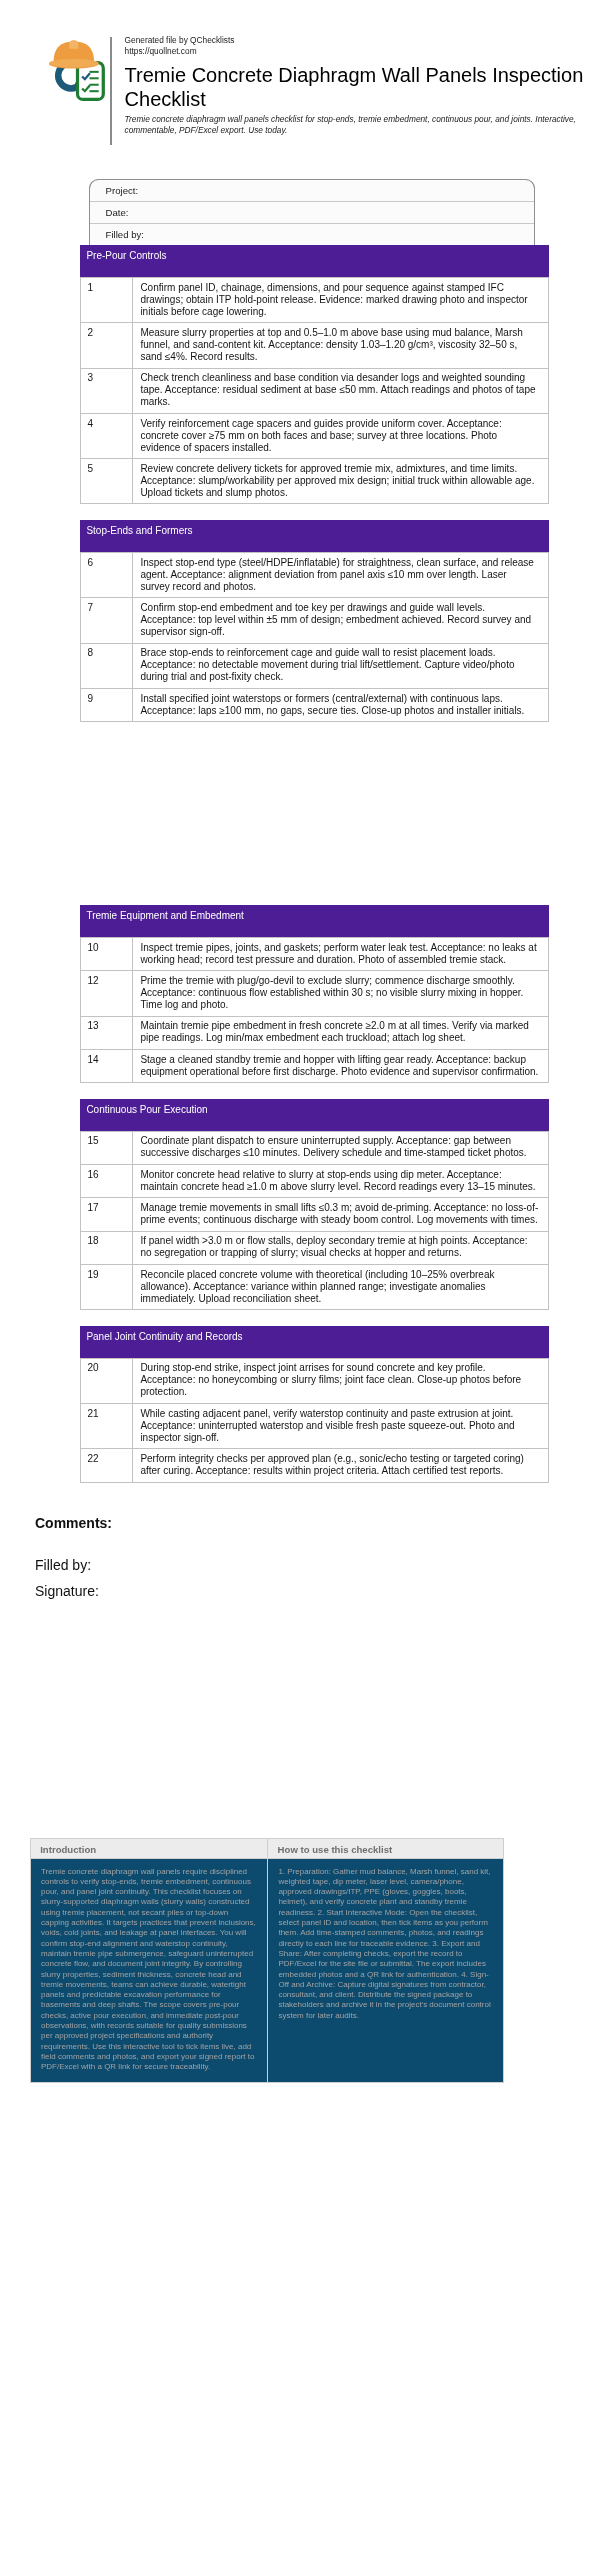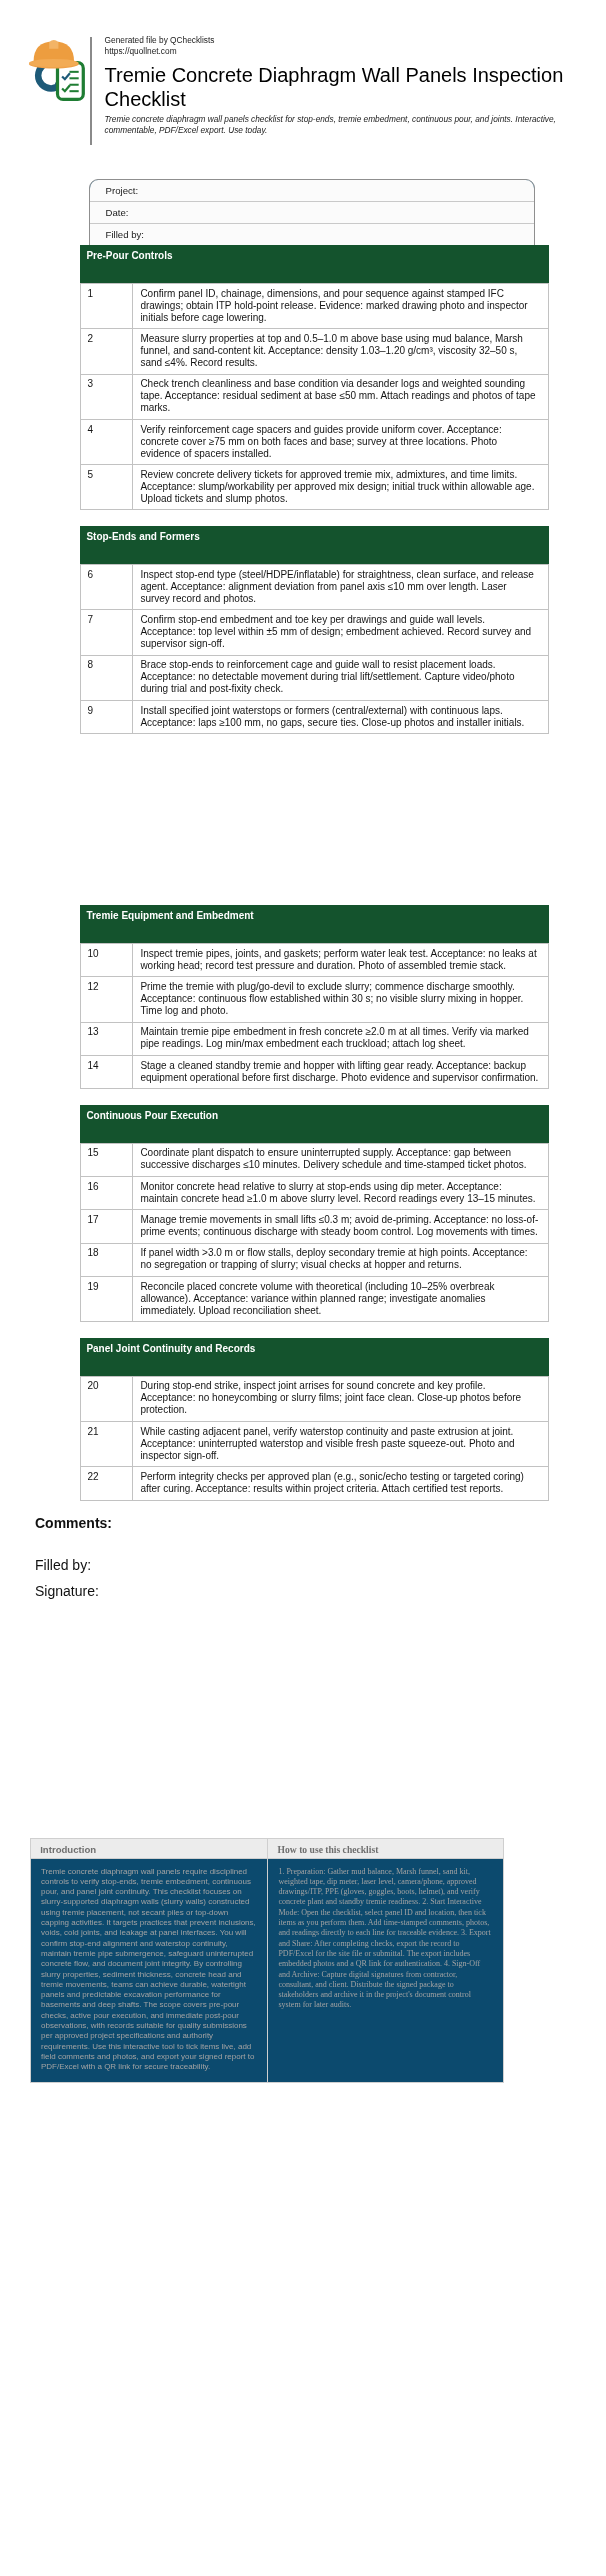--- a/index.html
+++ b/index.html
@@ -1,55 +1,55 @@
 <!DOCTYPE html>
 <html style="font-size:14.7px"><head>
 <meta charset="utf-8">
 <style>
   html,body{margin:0;padding:0;background:#fff;}
   .page{position:relative;width:607px;height:2576px;background:#fff;overflow:hidden;
         font-family:"Liberation Sans", sans-serif;color:#111;}
 
   
-  .doc-header{position:absolute;top:35px;left:28px;display:flex;}
+  .doc-header{position:absolute;top:35px;left:48px;display:flex;}
   .logo{width:59px;height:70px;flex:0 0 59px;margin-right:2.8px;}
   .vrule{width:1.8px;background:#8a8a8a;margin:1.8px 13px 0 0;height:108px;}
   .head-text{width:477px;}
   .gen-line{font-size:8.3px;line-height:11px;color:#1a1a1a;}
   .url-line{font-size:8.3px;line-height:11px;color:#1a1a1a;text-decoration:none;display:block;}
   .doc-title{margin:5.5px 0 3.7px 0;font-size:20px;line-height:24px;font-weight:400;color:#000;}
   .doc-sub{margin:0;font-size:8.3px;line-height:11px;color:#222;font-style:italic;}
 
   
   .meta-box{position:absolute;top:179px;left:89px;width:444px;height:86px;
             border:0.9px solid #8f8f8f;border-radius:9.2px;background:#0c4a6e;overflow:hidden;}
   .meta-row{height:21px;line-height:21px;padding-left:15.6px;font-size:9.6px;color:#1a1a1a;
             border-bottom:0.9px solid #c9c9c9;background:#fbfbfb;}
   .meta-row:last-child{border-bottom:none;}
 
   
   .flow{position:absolute;left:80px;width:469px;}
   .cl{margin-bottom:15.6px;}
-  .bar{height:38px;line-height:21px;background:#14532d;color:#fff;
-       font-size:10px;font-weight:bold;padding-left:6.4px;}
+  .bar{height:32px;line-height:21px;background:#4c1d95;color:#fff;
+       font-size:10px;font-weight:normal;padding-left:6.4px;}
   .tbl{width:100%;border-collapse:collapse;table-layout:fixed;background:#fff;}
   .tbl td{border:0.9px solid #c2c2c2;vertical-align:top;font-size:10px;line-height:12px;color:#141414;}
   td.num{width:41px;padding:3.7px 3.7px 3.7px 6.4px;}
   td.txt{padding:3.7px 9.2px 4.6px 7.3px;}
 
   
   .lbl{position:absolute;left:35px;font-size:14px;color:#111;}
   .lbl.bold{font-weight:bold;}
 
   
   .footer{position:absolute;top:1838px;left:30px;width:474px;display:flex;
           border:0.9px solid #cfcfcf;background:#0c4a6e;min-height:207px;box-sizing:border-box;}
   .fcol{width:50.3%;box-sizing:border-box;display:flex;flex-direction:column;}
   .fcol.left{border-right:0.9px solid #cfcfcf;}
-  .fcol.right{width:49.7%;font-family:Liberation Serif, serif;}
+  .fcol.right{width:49.7%;}
   .fcol-h{background:#ececec;border-bottom:0.9px solid #cfcfcf;padding:4.6px 9.2px 3.7px 9.2px;
           font-size:9.6px;font-weight:bold;color:#6f6f6f;}
   .fcol-b{padding:7.3px 10px 9.2px 10px;font-size:8px;line-height:10.3px;color:#a3a3a3;}
 </style>
 </head>
 <body>
 
 <div class="page">
 
   <div class="doc-header">

